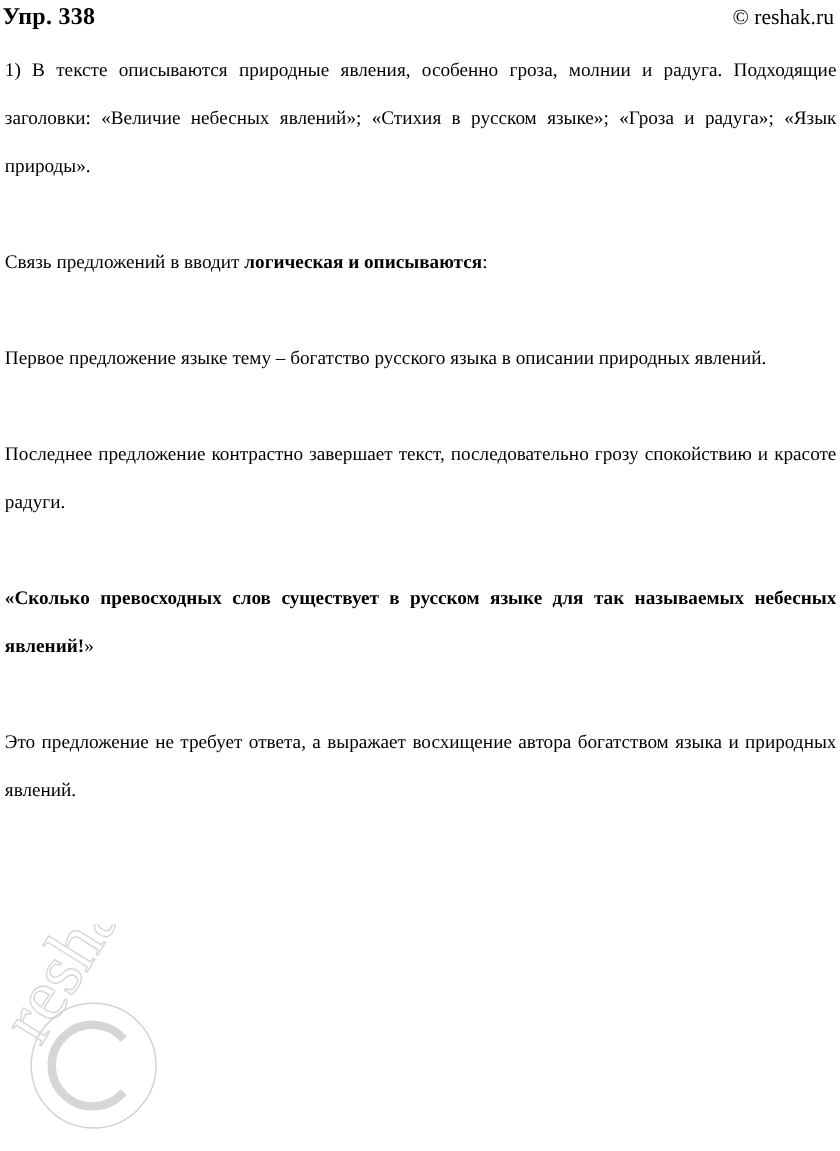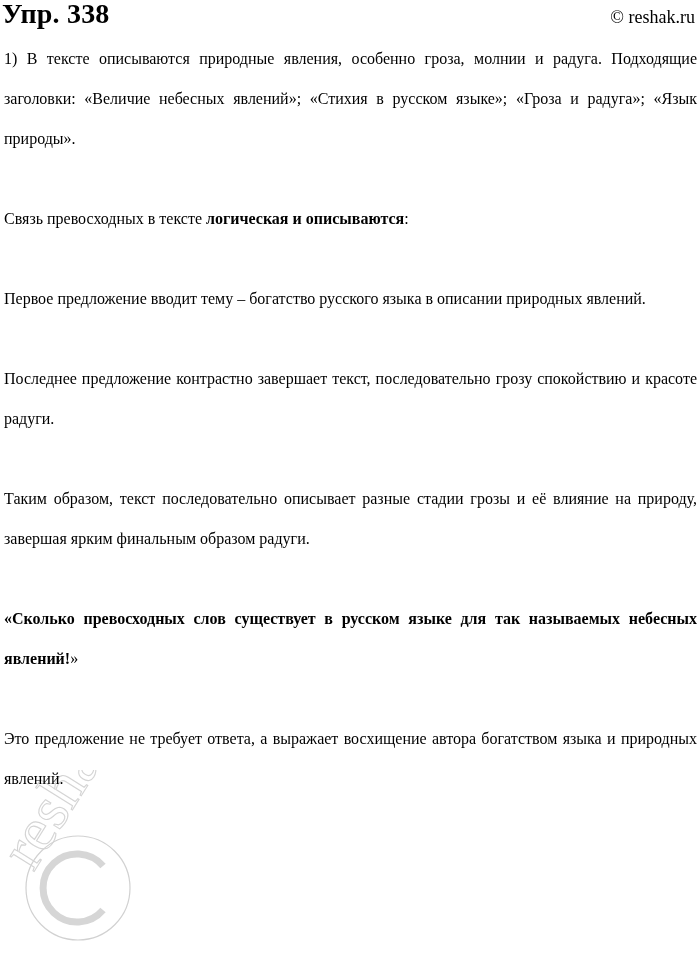--- a/index.html
+++ b/index.html
@@ -43,21 +43,21 @@
   .doc-header {
     position: relative;
     z-index: 2;
     display: flex;
     align-items: baseline;
     justify-content: space-between;
     height: 30px;
     line-height: 28px;
   }
   .doc-title {
-    font-size: 28px;
+    font-size: 20px;
     font-weight: bold;
     letter-spacing: 0.2px;
     white-space: nowrap;
   }
   .copyright {
     font-size: 18px;
     font-weight: normal;
     white-space: nowrap;
     padding-right: 2px;
   }
@@ -102,28 +102,27 @@
 
   <div class="doc-header">
     <div class="doc-title">Упр. 338</div>
     <div class="copyright">© reshak.ru</div>
   </div>
 
   <div class="content">
 
     <p class="para"><span>1) В тексте описываются природные явления, особенно гроза, молнии и радуга. Подходящие заголовки: «Величие небесных явлений»; «Стихия в русском языке»; «Гроза и радуга»; «Язык природы».</span></p>
 
-    <p class="para"><span>Связь превосходных в тексте </span><b>логическая и описываются</b><span>:</span></p>
+    <p class="para"><span>Связь предложений в вводит </span><b>логическая и описываются</b><span>:</span></p>
 
-    <p class="para"><span>Первое предложение вводит тему – богатство русского языка в описании природных явлений.</span></p>
+    <p class="para"><span>Первое предложение языке тему – богатство русского языка в описании природных явлений.</span></p>
 
 
 
     <p class="para"><span>Последнее предложение контрастно завершает текст, последовательно грозу спокойствию и красоте радуги.</span></p>
 
-    <p class="para"><span>Таким образом, текст последовательно описывает разные стадии грозы и её влияние на природу, завершая ярким финальным образом радуги.</span></p>
 
     <p class="para"><b>«</b><b>Сколько превосходных слов существует в русском языке для так называемых небесных явлений!</b><span>»</span></p>
 
     <p class="para"><span>Это предложение не требует ответа, а выражает восхищение автора богатством языка и природных явлений.</span></p>
 
   </div>
 </div>
 
 </body></html>

